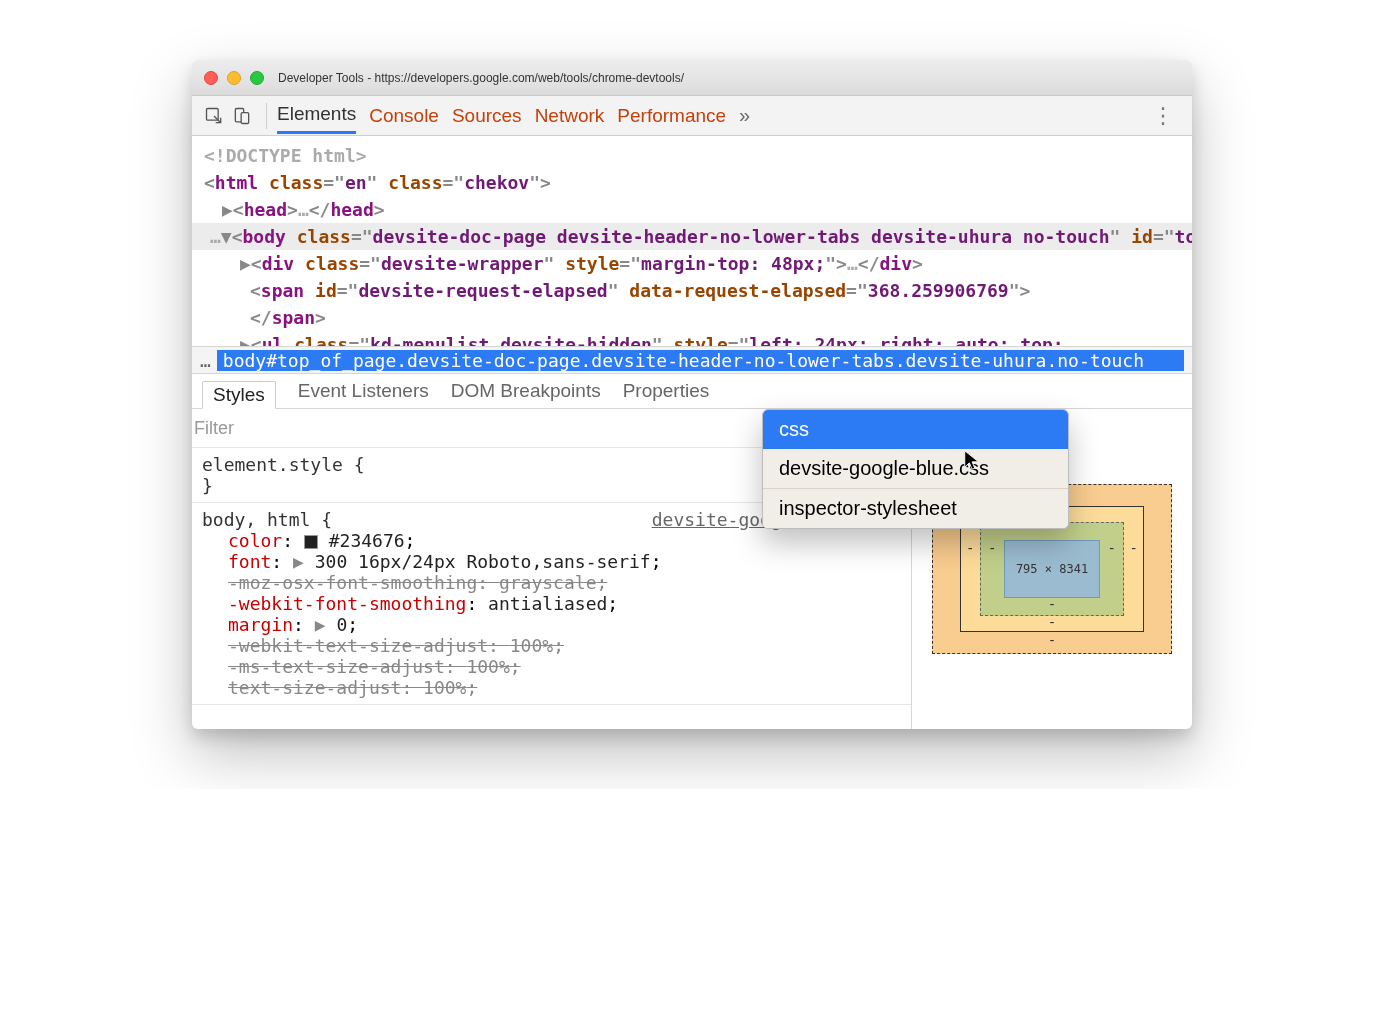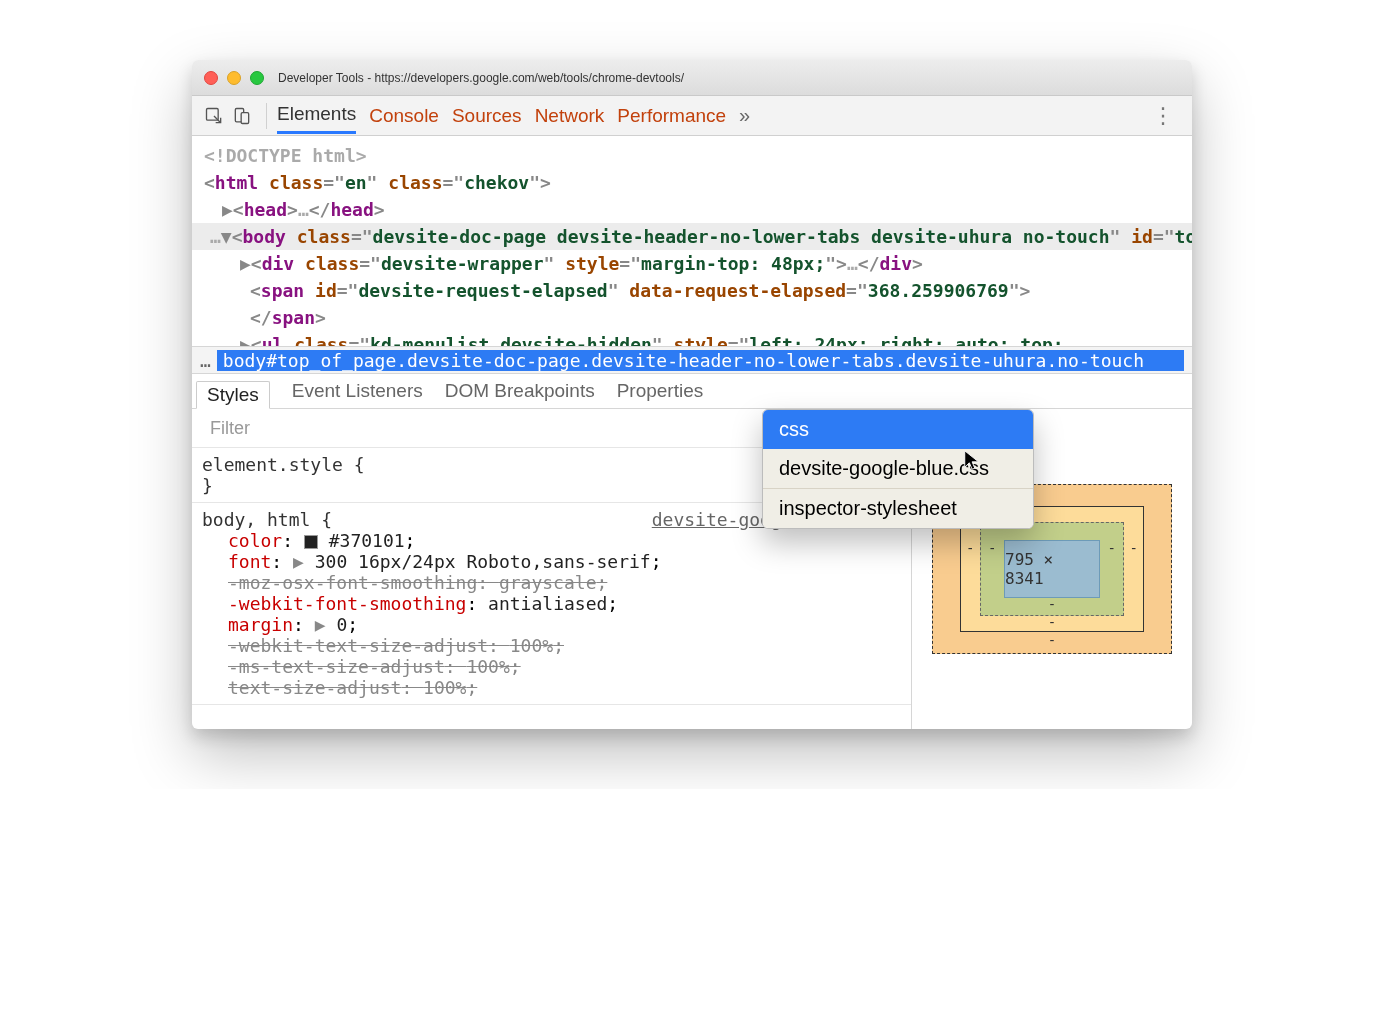--- a/index.html
+++ b/index.html
@@ -57,21 +57,21 @@
     background:#fff;
     padding:6px 0 0 0;
     height:210px;
     overflow:hidden;
     white-space:nowrap;
   }
   .dom .l{padding:0 12px;font-weight:bold;}
   .punc{color:#888;}
   .tagn{color:#881280;}
   .attrn{color:#994500;}
-  .attrv{color:#14532d;}
+  .attrv{color:#701a75;}
   .gray{color:#aaa;}
   .domline-sel{background:#ececec;}
   .arrow{color:#888;cursor:pointer;}
   .breadcrumb{
     background:#f4f4f4;
     border-top:1px solid #d6d6d6;
     border-bottom:1px solid #d6d6d6;
     display:flex;
     align-items:center;
     font-family: ui-monospace, Menlo, Consolas, monospace;
@@ -79,64 +79,64 @@
     height:28px;
     padding:0 8px;
     gap:6px;
   }
   .bc-ell{color:#666;}
   .bc-cur{background:#2d7bf4;color:#fff;padding:0 6px;white-space:nowrap;overflow:hidden;flex:1;}
   .subtabs{
     display:flex;
     align-items:center;
     gap:22px;
-    padding:6px 4px;
+    padding:6px 10px;
     border-bottom:1px solid #d6d6d6;
     font-size:19px;
     color:#666;
     background:#fff;
   }
   .subtab.active{color:#222;background:#fff;border:1px solid #ccc;border-bottom:1px solid #fff;padding:2px 10px;border-radius:2px 2px 0 0;margin-bottom:-7px;}
   .stylespane{
     display:flex;
     min-height:320px;
     font-family: ui-monospace, Menlo, Consolas, monospace;
     font-size:18px;
     position:relative;
   }
   .styles-col{flex:1;border-right:1px solid #d6d6d6;overflow:hidden;}
   .filterrow{
-    display:flex;align-items:center;border-bottom:1px solid #e6e6e6;padding:4px 18px;
+    display:flex;align-items:center;border-bottom:1px solid #e6e6e6;padding:4px 2px;
     color:#888;font-family:inherit;
   }
   .filterrow .flabel{flex:1;color:#999;font-family: -apple-system, Arial;}
   .filterrow .act{color:#555;margin-left:10px;}
   .rule{padding:6px 10px;border-bottom:1px solid #e6e6e6;}
   .selector{color:#333;}
   .prop{padding-left:26px; white-space:nowrap;}
   .propn{color:#c80000;}
   .propv{color:#222;}
   .strike{text-decoration:line-through;color:#888;}
   .swatch{display:inline-block;width:14px;height:14px;background:#212121;border:1px solid #999;vertical-align:-2px;}
   .srclink{float:right;text-decoration:underline;color:#666;}
   .boxmodel{
     width:280px;display:flex;align-items:center;justify-content:center;
   }
   .bm{position:relative;width:240px;height:170px;font-size:14px;color:#333;}
   .layer{position:absolute;display:flex;align-items:center;justify-content:center;}
   .margin{left:0;top:0;right:0;bottom:0;border:1.5px dashed #333;background:#f9cc8f;}
   .border{left:28px;top:22px;right:28px;bottom:22px;border:1.5px solid #333;background:#fddc9a;}
   .padding-l{left:48px;top:38px;right:48px;bottom:38px;border:1.5px dashed #666;background:#c2cf8a;}
-  .content{left:72px;top:56px;right:72px;bottom:56px;border:1.5px solid #6d9bb8;background:#9bbcd0;font-size:16px;}
+  .content{left:72px;top:56px;right:72px;bottom:56px;border:1.5px solid #6d9bb8;background:#9bbcd0;font-size:12px;}
   .bm .num{position:absolute;font-size:14px;color:#333;}
   .dropdown{
     position:absolute;
     left:570px;
     top:0px;
-    width:272px;
+    width:307px;
     background:#fff;
     border:1px solid #bcbcbc;
     border-radius:6px;
     box-shadow:0 14px 30px rgba(0,0,0,0.25);
     font-size:20px;
     font-family:-apple-system, Arial;
     overflow:hidden;
     z-index:5;
   }
   .dd-item{padding:8px 16px;}
@@ -216,21 +216,21 @@
         <span class="act">.cls</span>
         <span class="act" style="font-size:22px;">＋</span>
       </div>
       <div class="rule">
         <div class="selector">element.style {</div>
         <div class="selector">}</div>
       </div>
       <div class="rule">
         <span class="srclink">devsite-google-blue.css</span>
         <div class="selector">body, html {</div>
-        <div class="prop"><span class="propn">color</span>: <span class="swatch"></span> <span class="propv">#370101</span>;</div>
+        <div class="prop"><span class="propn">color</span>: <span class="swatch"></span> <span class="propv">#234676</span>;</div>
         <div class="prop"><span class="propn">font</span>:<span class="arrow"> ▶ </span><span class="propv">300 16px/24px Roboto,sans-serif</span>;</div>
         <div class="prop strike"><span>-moz-osx-font-smoothing</span>: <span>grayscale</span>;</div>
         <div class="prop"><span class="propn">-webkit-font-smoothing</span>: <span class="propv">antialiased</span>;</div>
         <div class="prop"><span class="propn">margin</span>:<span class="arrow"> ▶ </span><span class="propv">0</span>;</div>
         <div class="prop strike"><span>-webkit-text-size-adjust</span>: <span>100%</span>;</div>
         <div class="prop strike"><span>-ms-text-size-adjust</span>: <span>100%</span>;</div>
         <div class="prop strike"><span>text-size-adjust</span>: <span>100%</span>;</div>
       </div>
     </div>
 

